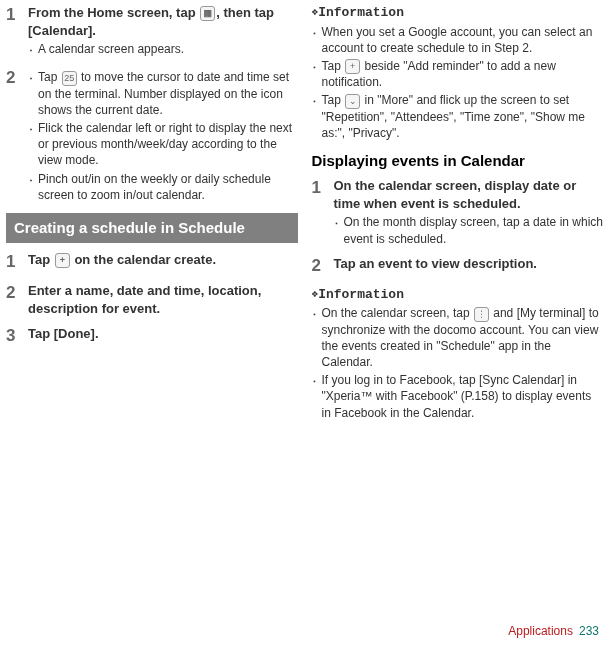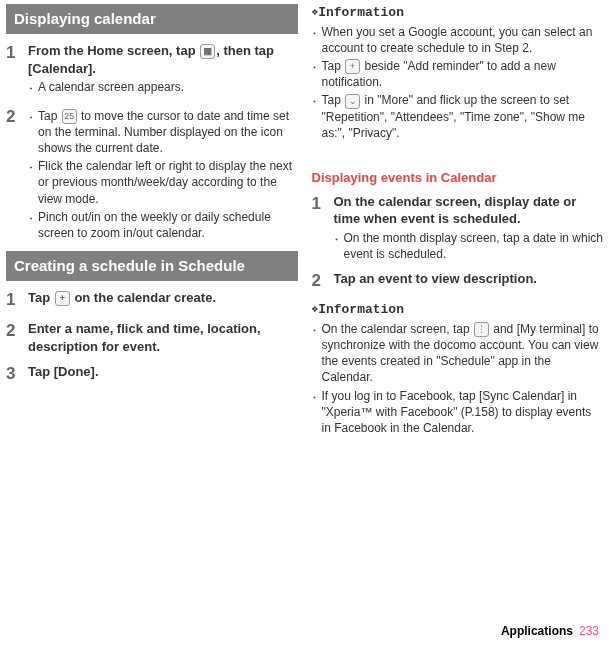--- a/index.html
+++ b/index.html
@@ -63,24 +63,24 @@
     font-size: 13px;
     margin-bottom: 2px;
     font-family: Liberation Mono, monospace;
   }
   .diamond {
     display: inline-block;
     font-size: 11px;
     vertical-align: middle;
   }
   .subhead {
-    color: #ef4444;
-    font-weight: bold;
-    font-size: 13px;
-    margin: 28px 0 6px 0;
+    color: #000000;
+    font-weight: bold;
+    font-size: 15px;
+    margin: 10px 0 6px 0;
   }
   .icon-box {
     display: inline-block;
     width: 15px;
     height: 15px;
     border: 1px solid #999;
     border-radius: 3px;
     vertical-align: middle;
     line-height: 13px;
     text-align: center;
@@ -88,31 +88,30 @@
     color: #666;
     background: #f5f5f5;
     margin: 0 1px;
   }
   .footer {
     position: absolute;
     bottom: 6px;
     right: 10px;
     font-size: 12px;
   }
-  .footer .label { color: #000000; font-weight: bold; margin-right: 6px; }
-  .footer .num { color: #ec4899; }
+  .footer .label { color: #b91c1c; font-weight: normal; margin-right: 6px; }
+  .footer .num { color: #0f766e; }
 </style>
 </head>
 <body>
 
 <div class="page">
 
   <div class="col">
 
-    <div class="section-header">Displaying calendar</div>
 
     <div class="step">
       <div class="step-num">1</div>
       <div class="step-body">
         <span class="bold">
           <span>From the Home screen, tap </span><span class="icon-box">▦</span><span>, then tap [Calendar].</span>
         </span>
         <div class="bullet">
           <span class="dot">･</span>
           <span>A calendar screen appears.</span>
@@ -143,21 +142,21 @@
     <div class="section-header" style="margin-top:10px">Creating a schedule in Schedule</div>
 
     <div class="step">
       <div class="step-num">1</div>
       <div class="step-body bold">
         <span>Tap </span><span class="icon-box">+</span><span> on the calendar create.</span>
       </div>
     </div>
     <div class="step">
       <div class="step-num">2</div>
-      <div class="step-body bold">Enter a name, flick and time, location, description for event.</div>
+      <div class="step-body bold">Enter a name, date and time, location, description for event.</div>
     </div>
     <div class="step">
       <div class="step-num">3</div>
       <div class="step-body bold">Tap [Done].</div>
     </div>
 
   </div>
 
   <div class="col">
 

